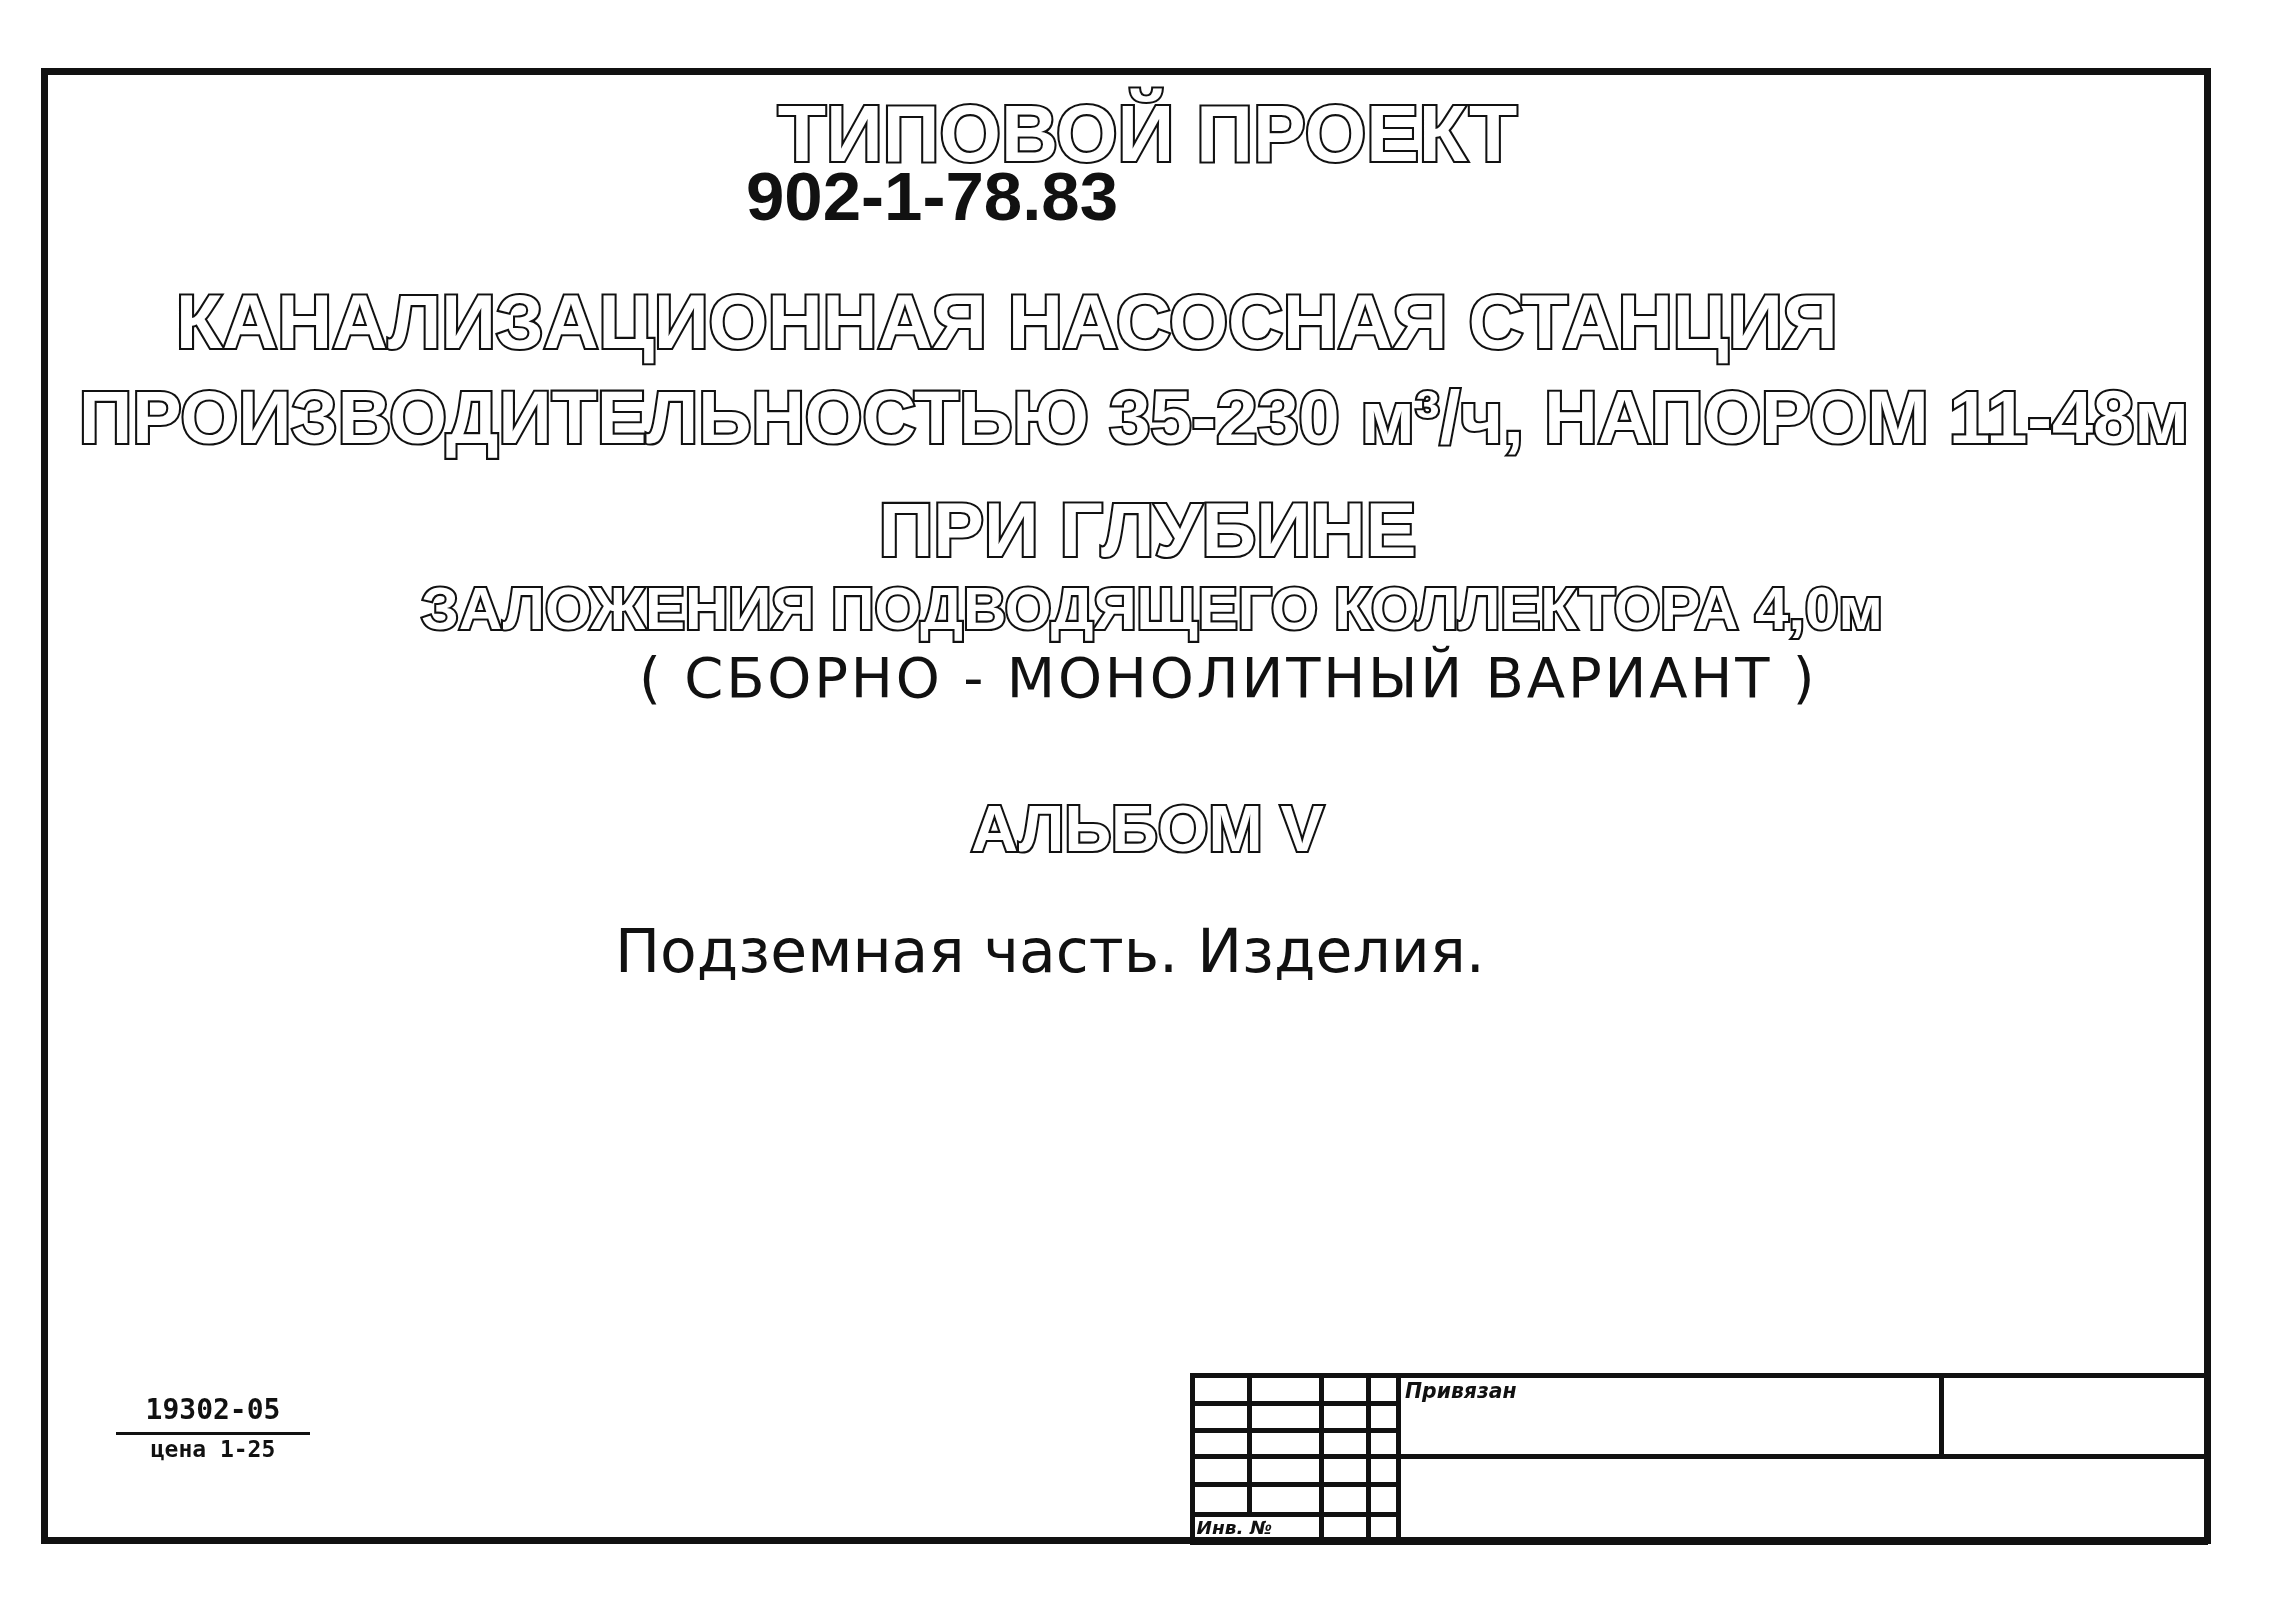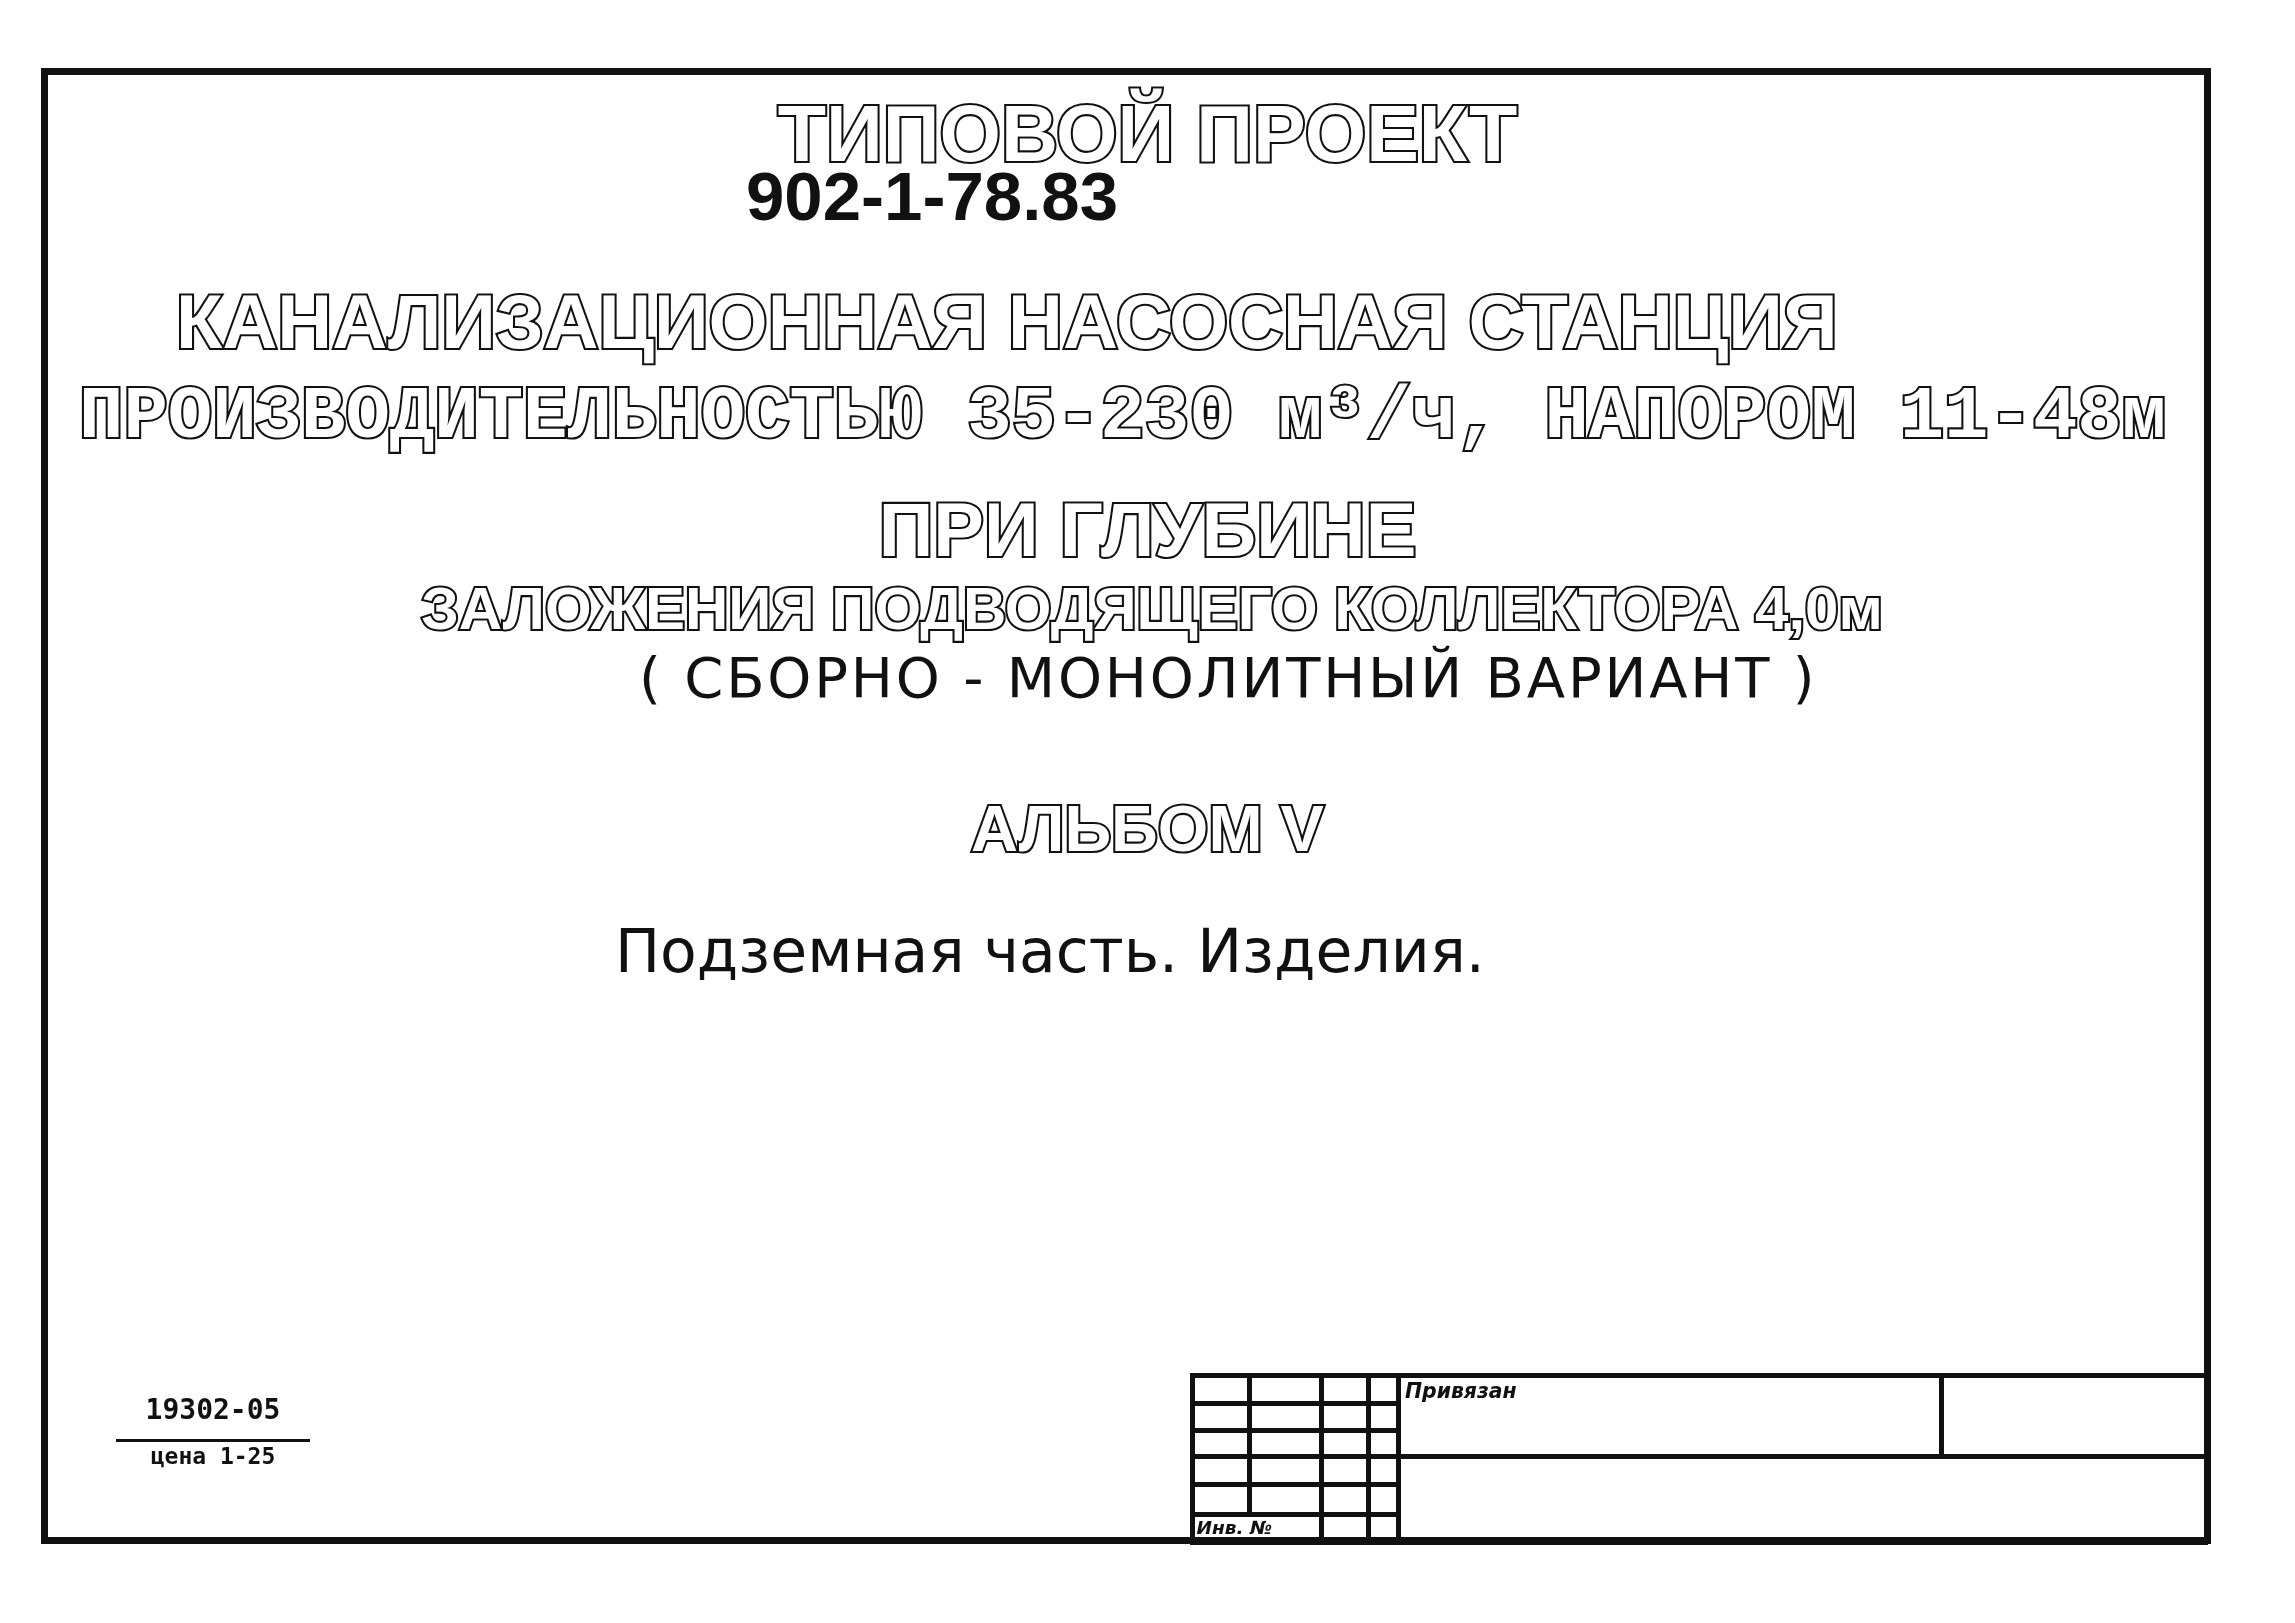--- a/index.html
+++ b/index.html
@@ -7,31 +7,31 @@
          font-family: "DejaVu Sans Condensed", "DejaVu Sans", sans-serif; color: #111; }
   .frame { position: absolute; left: 41px; top: 68px; width: 2170px; height: 1476px;
            border: 7.4px solid #111; box-sizing: border-box; }
   .line { position: absolute; text-align: center; white-space: nowrap; color: #111; }
   .outline { color: #fff; -webkit-text-stroke: 4.2px #111; paint-order: stroke fill;
              font-weight: bold; font-family: "Liberation Sans", sans-serif; }
   .solid { font-weight: bold; font-family: "Liberation Sans", sans-serif; }
   #t1 { left: 0; width: 2295px; top: 88px; font-size: 79px; text-align: center; }
   #t2 { left: 0; width: 1864px; top: 157px; font-size: 69px; }
   #t3 { left: 176px; width: 1712px; top: 278px; font-size: 76px; text-align: left; }
-  #t4 { left: 79px; width: 2175px; top: 375px; font-size: 74px; text-align: left; font-family: Liberation Mono, monospace; }
+  #t4 { left: 79px; width: 2175px; top: 375px; font-size: 74px; text-align: left; }
   #t5 { left: 0; width: 2295px; top: 486px; font-size: 76px; }
   #t6 { left: 134px; width: 2036px; top: 574px; font-size: 60px; text-align: center; }
   #t7 { left: 639px; width: 1157px; top: 645px; font-size: 56px; text-align: left;
         font-family: "DejaVu Sans", sans-serif; font-weight: normal; letter-spacing: 2.8px; }
   #t8 { left: 0; width: 2295px; top: 791px; font-size: 65px; }
   #t9 { left: 615px; width: 1018px; top: 916px; font-size: 60px; text-align: left;
         font-family: "DejaVu Sans", sans-serif; }
   .stamp { position: absolute; left: 116px; top: 1393px; width: 194px; text-align: center;
            font-family: "DejaVu Sans Mono", monospace; font-weight: bold; }
-  .stamp .num { font-size: 28px; border-bottom: 3.2px solid #111; padding-bottom: 13px; }
+  .stamp .num { font-size: 28px; border-bottom: 3.2px solid #111; padding-bottom: 6px; }
   .stamp .price { font-size: 23px; padding-top: 0.9px; }
   .tb { position: absolute; left: 1190px; top: 1373px; width: 1018px; height: 153px; }
   .tb .h { position: absolute; height: 4.6px; background: #111; }
   .tb .v { position: absolute; width: 4.6px; background: #111; }
   .tb .lbl { position: absolute; font-style: italic; font-weight: bold;
              font-family: "DejaVu Sans", sans-serif; color: #111; }
 </style>
 </head>
 <body>
 

